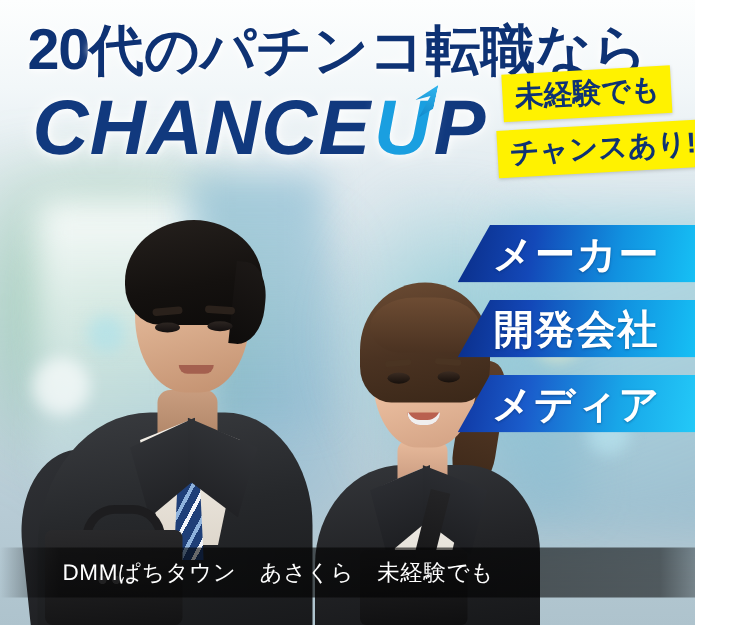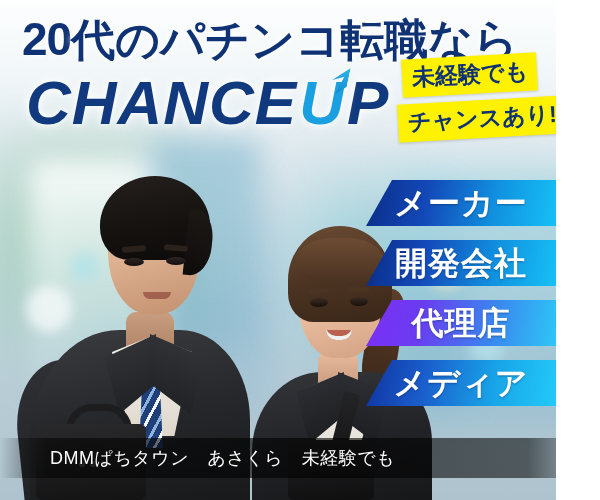--- a/index.html
+++ b/index.html
@@ -355,23 +355,20 @@
     <div class="badge-line l2">チャンスあり!</div>
   </div>
 
   <div class="bars">
     <div class="bar b1">
       <span>メーカー</span>
     </div>
     <div class="bar b3">
       <span>開発会社</span>
     </div>
-    <div class="bar b4">
-      <span>代理店</span>
-    </div>
     <div class="bar b5">
       <span>メディア</span>
     </div>
   </div>
 
   <div class="caption">
     <span>DMMぱちタウン　あさくら　未経験でも</span>
   </div>
 
 </div>

